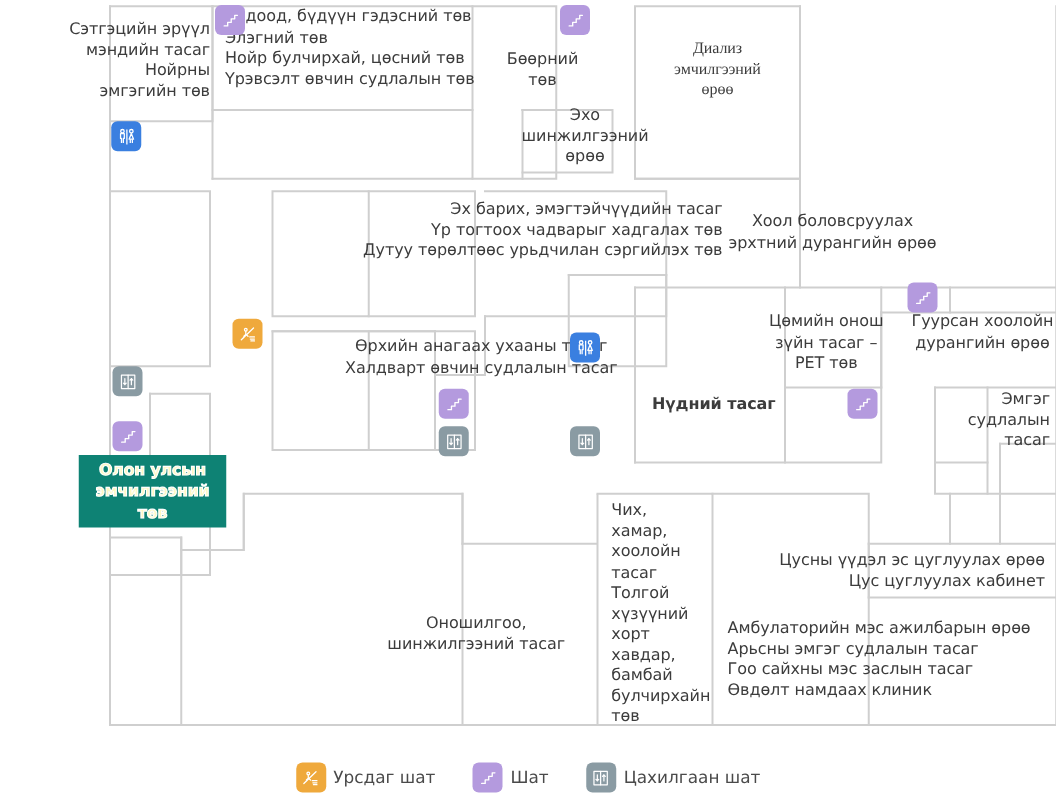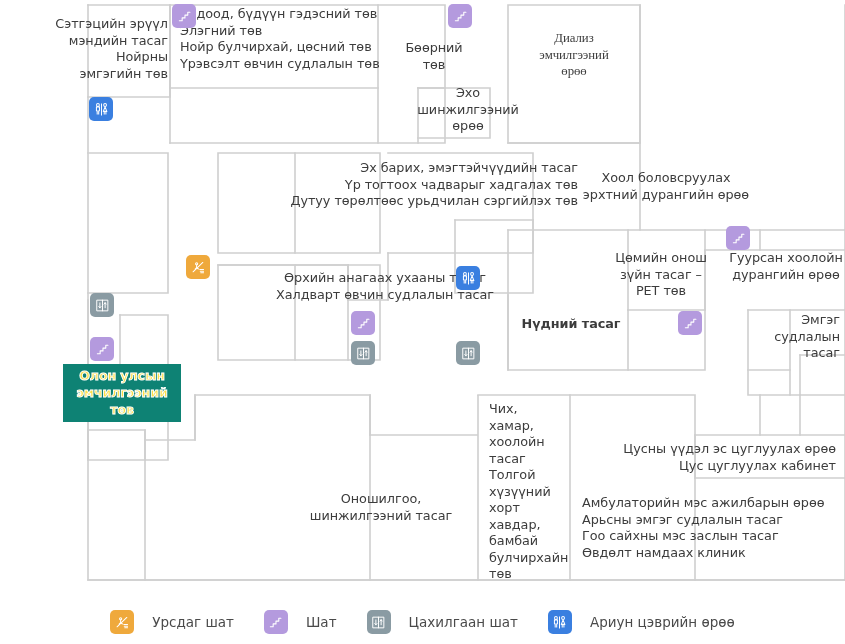--- a/index.html
+++ b/index.html
@@ -55,21 +55,21 @@
   .poi svg { display: block; }
   .poi-stairs    { background: #b49ade; }
   .poi-escalator { background: #efa93c; }
   .poi-elevator  { background: #8a9ba3; }
   .poi-restroom  { background: #3a7fe0; }
 
   
   #highlight-label {
     position: absolute;
     background: #0e8274;
-    color: #fde047;
+    color: #fef9c3;
     font-size: 12.6px;
     line-height: 17px;
     font-weight: 700;
     text-align: center;
     padding: 3px 5px 4px 5px;
     box-sizing: border-box;
     white-space: pre-line;
     -webkit-text-stroke: 0.9px #ffffff;
     letter-spacing: -0.1px;
   }
@@ -82,21 +82,21 @@
     width: 845px;
     height: 44px;
     display: flex;
     align-items: center;
     justify-content: center;
     gap: 30px;
   }
   .legend-item {
     display: flex;
     align-items: center;
-    gap: 18px;
+    gap: 6px;
   }
   .legend-item .poi {
     position: static;
   }
   .legend-text {
     font-size: 13.5px;
     color: #4a4a4a;
     white-space: nowrap;
   }
 </style>
@@ -395,29 +395,14 @@
           <rect x="2.3" y="2.3" width="11.4" height="11.4"></rect>
           <line x1="8" y1="2.3" x2="8" y2="13.7"></line>
           <path d="M5.2 5.2 L5.2 10.4 M5.2 10.4 L4.0 9.1 M5.2 10.4 L6.4 9.1"></path>
           <path d="M10.8 10.4 L10.8 5.2 M10.8 5.2 L9.6 6.5 M10.8 5.2 L12.0 6.5"></path>
         </g>
       </svg>
     </span>
     <span class="legend-text">Цахилгаан шат</span>
   </div>
 
-  <div class="legend-item">
-    <span class="poi poi-restroom">
-      <svg width="15" height="15" viewBox="0 0 16 16">
-        <g fill="none" stroke="#ffffff" stroke-width="1.1">
-          <circle cx="4.2" cy="3.2" r="1.5"></circle>
-          <path d="M4.2 5.2 L2.6 5.2 L2.6 9.3 L3.4 9.3 L3.4 13.2 M4.2 5.2 L5.8 5.2 L5.8 9.3 L5.0 9.3 L5.0 13.2" stroke-linejoin="round"></path>
-          <line x1="8" y1="1.6" x2="8" y2="14.4"></line>
-          <circle cx="11.8" cy="3.2" r="1.5"></circle>
-          <path d="M11.8 5.2 L9.9 10.0 L13.7 10.0 Z" stroke-linejoin="round"></path>
-          <path d="M10.9 10.0 L10.9 13.2 M12.7 10.0 L12.7 13.2"></path>
-        </g>
-      </svg>
-    </span>
-    <span class="legend-text">Ариун цэврийн өрөө</span>
-  </div>
 
 </div>
 
 </body></html>

